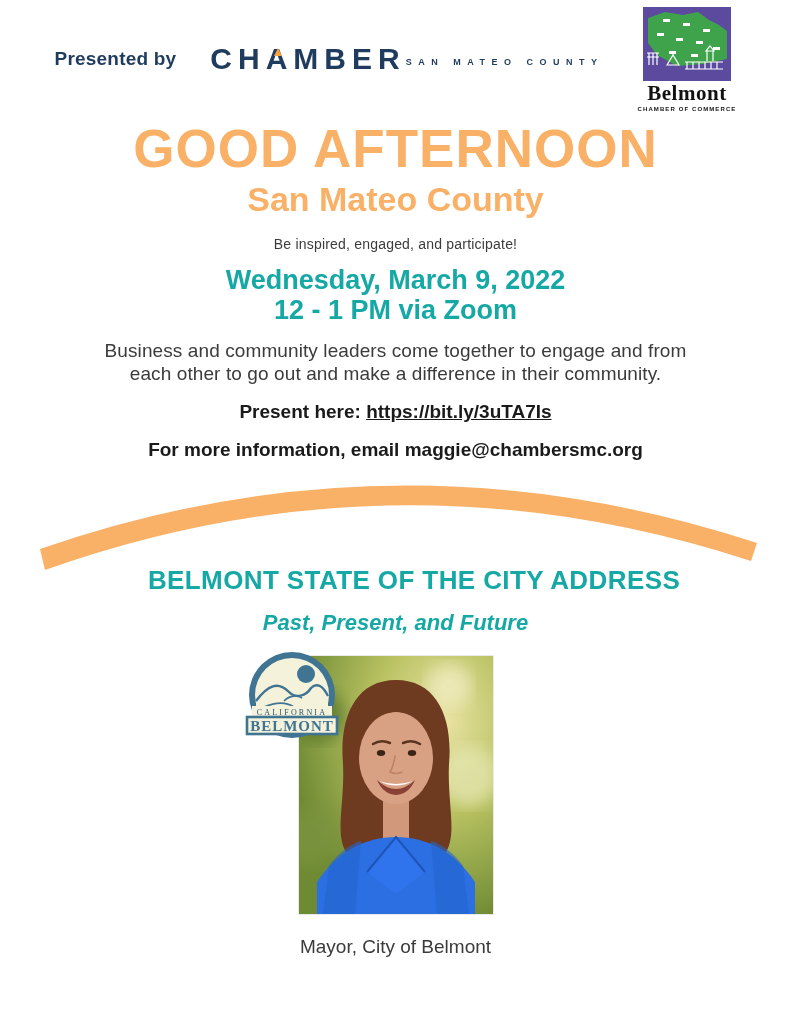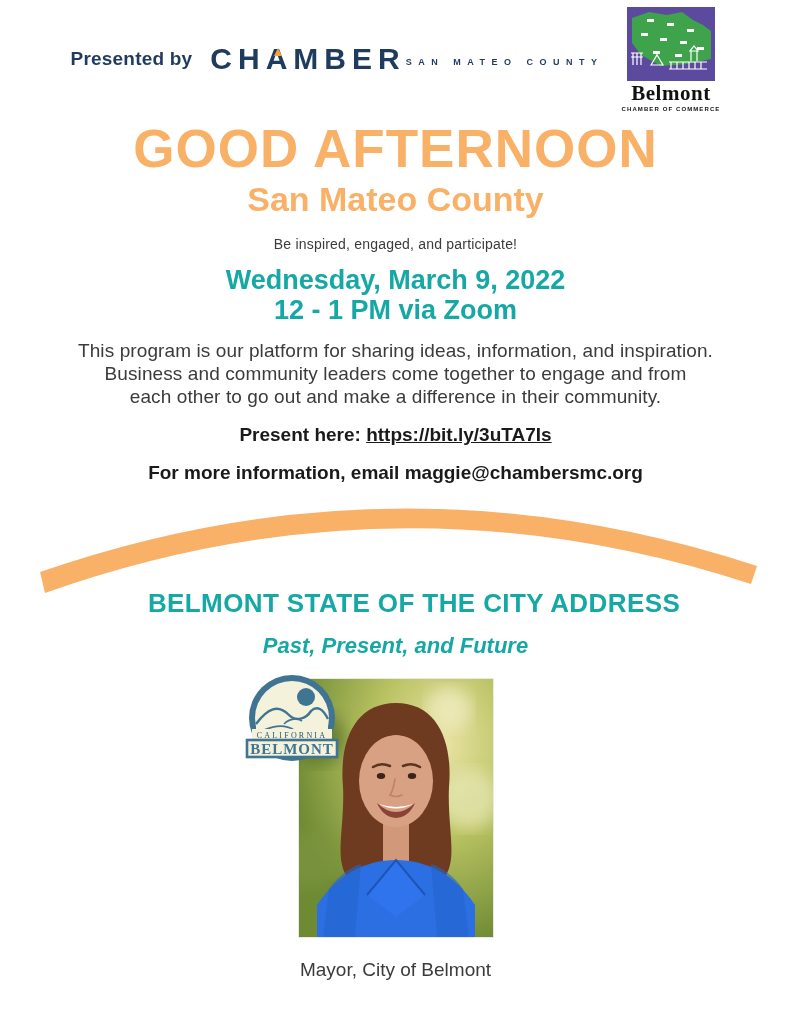--- a/index.html
+++ b/index.html
@@ -9,21 +9,21 @@
     font-family:"Liberation Sans","DejaVu Sans",sans-serif;
     color:#3b3b3b;
     overflow:hidden;
     position:relative;
   }
   .center{text-align:center;}
 
   
   .header{
     display:flex;justify-content:center;align-items:center;
-    gap:18px;padding-top:8px;height:102px;
+    gap:34px;padding-top:8px;height:102px;
   }
   .presented-by{
     font-size:19px;font-weight:700;color:#1f3b5e;letter-spacing:.2px;
   }
   .chamber-logo{display:flex;flex-direction:row;align-items:center;line-height:1;}
   .chamber-word{
     font-size:30px;font-weight:800;color:#1f3b5e;letter-spacing:6px;
     display:flex;align-items:flex-end;
   }
   .chamber-a{position:relative;display:inline-block;}
@@ -130,21 +130,20 @@
 <div class="hero-title center">GOOD AFTERNOON</div>
 <div class="hero-subtitle center">San Mateo County</div>
 <div class="hero-tagline center">Be inspired, engaged, and participate!</div>
 
 <div class="event-when center">
   <div>Wednesday, March 9, 2022</div>
   <div>12 - 1 PM via Zoom</div>
 </div>
 
 <div class="event-desc center">
-  <div>This program is our platform for sharing ideas, information, and inspiration.</div>
   <div>Business and community leaders come together to engage and from</div>
   <div>each other to go out and make a difference in their community.</div>
 </div>
 
 <div class="event-register center">
   <span>Present here: </span><span class="register-link">https://bit.ly/3uTA7Is</span>
 </div>
 
 <div class="event-contact center">For more information, email maggie@chambersmc.org</div>
 

